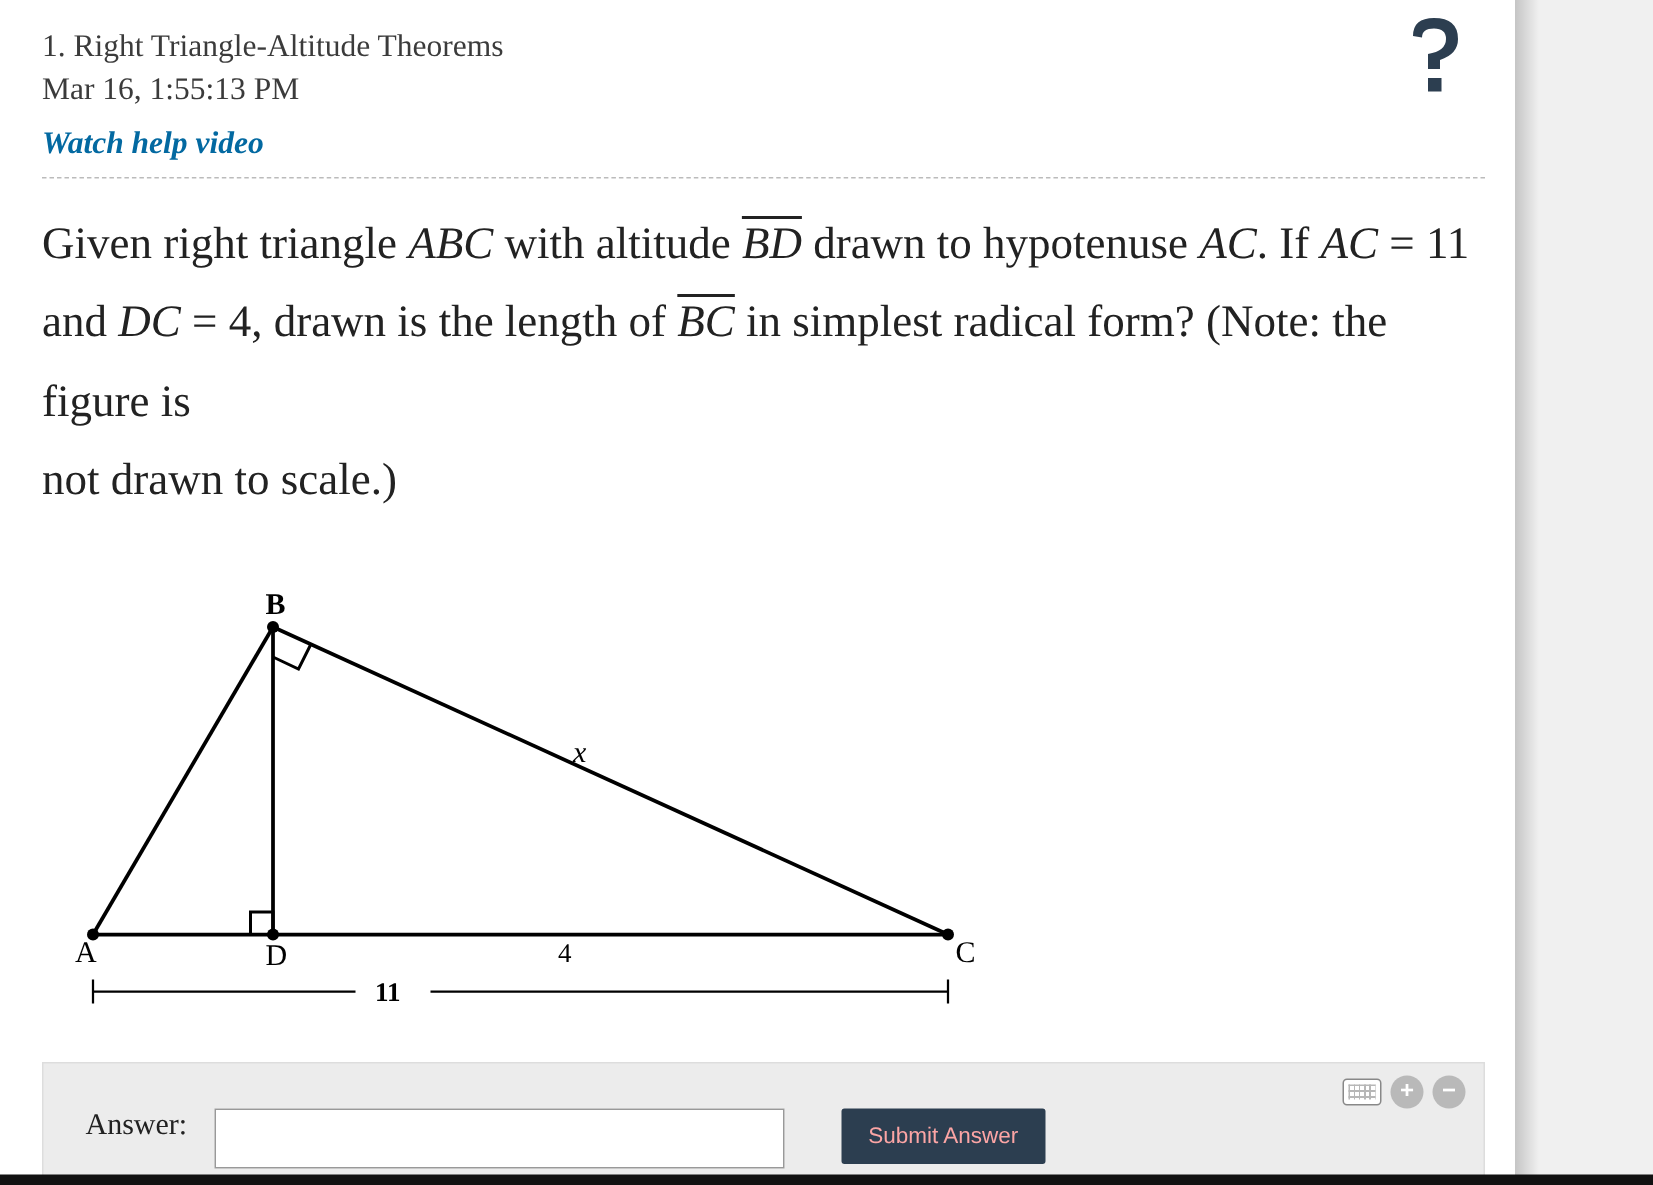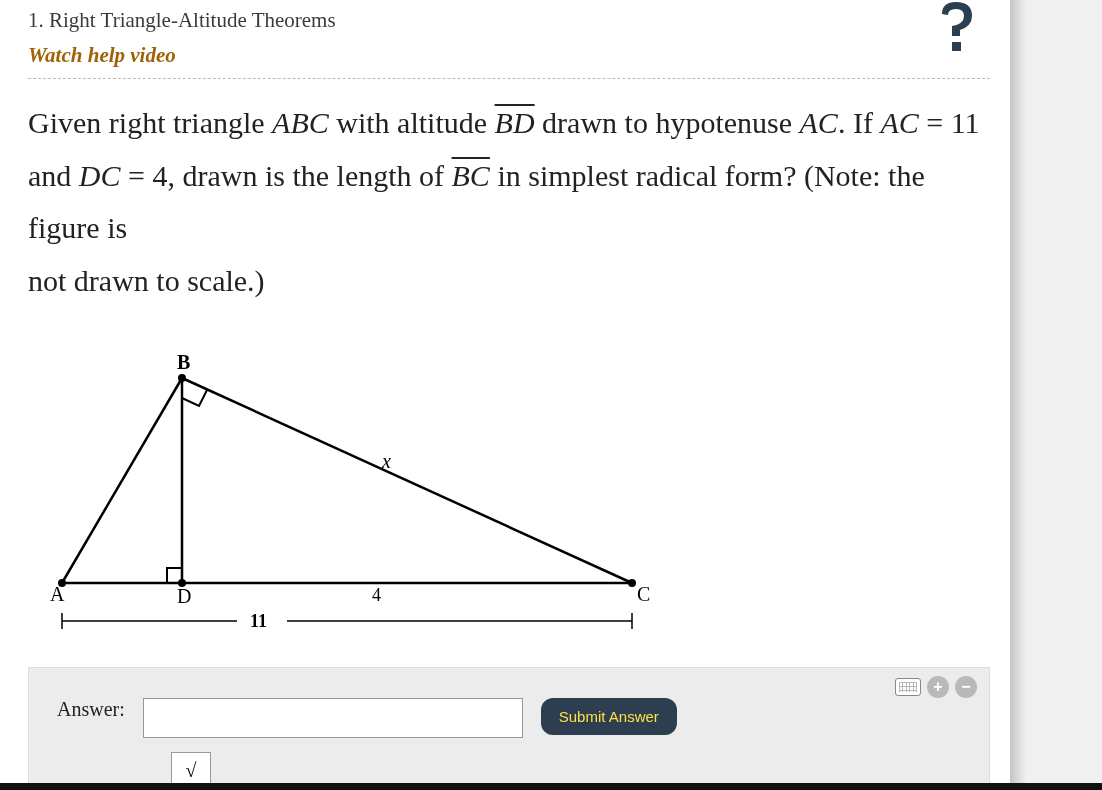--- a/index.html
+++ b/index.html
@@ -9,37 +9,37 @@
     background: #f0f0f0;
     width: 1102px;
     height: 790px;
     overflow: hidden;
     position: relative;
   }
   .page {
     background: #fff;
     width: 1010px;
     height: 790px;
-    padding: 6px 20px 0 28px;
+    padding: 16px 20px 0 28px;
     position: relative;
   }
   .header-row {
     display: flex;
     justify-content: space-between;
     align-items: flex-start;
   }
   .problem-meta {
     font-family: 'Comic Sans MS', 'Segoe Script', cursive;
     color: #3b3b3b;
     font-size: 21px;
     line-height: 1.4;
   }
   .help-link {
     font-family: 'Comic Sans MS', 'Segoe Script', cursive;
-    color: #a16207;
+    color: #0369a1;
     font-size: 21px;
     font-weight: bold;
     font-style: italic;
     cursor: pointer;
     margin-top: 8px;
     display: inline-block;
   }
   .qmark-icon {
     width: 48px;
     height: 44px;
@@ -123,27 +123,28 @@
   .answer-input {
     width: 380px;
     height: 40px;
     border: 1px solid #999;
     background: #fff;
     font-size: 18px;
     padding: 4px 8px;
   }
   .submit-btn {
     background: #2c3e50;
-    color: #fde047;
+    color: #fca5a5;
     border: none;
     padding: 10px 18px;
     font-size: 15px;
     font-family: Arial, sans-serif;
     cursor: pointer;
-    border-radius: 12px;
+    border-radius: 2px;
+    margin-left: 20px;
   }
   .sqrt-btn {
     width: 40px;
     height: 36px;
     border: 1px solid #999;
     background: #fff;
     margin-top: 14px;
     margin-left: 114px;
     display: flex;
     align-items: center;
@@ -170,20 +171,21 @@
 <body>
 
 <div class="page">
 
   <div class="header-row">
     <div>
       <div class="problem-meta">
         <span>1.</span>
         <span>Right Triangle-Altitude Theorems</span>
       </div>
+      <div class="problem-meta">Mar 16, 1:55:13 PM</div>
       <a class="help-link">Watch help video</a>
     </div>
     <div class="qmark-icon">
       <svg viewBox="0 0 48 60" width="48" height="60">
         <path d="M10 14 Q10 2 24 2 Q40 2 40 16 Q40 26 28 30 L28 36 L20 36 L20 26 Q32 24 32 16 Q32 9 24 9 Q16 9 16 15 Z" fill="#2c3e50"></path>
         <rect x="20" y="42" width="9" height="9" fill="#2c3e50"></rect>
       </svg>
     </div>
   </div>
 

